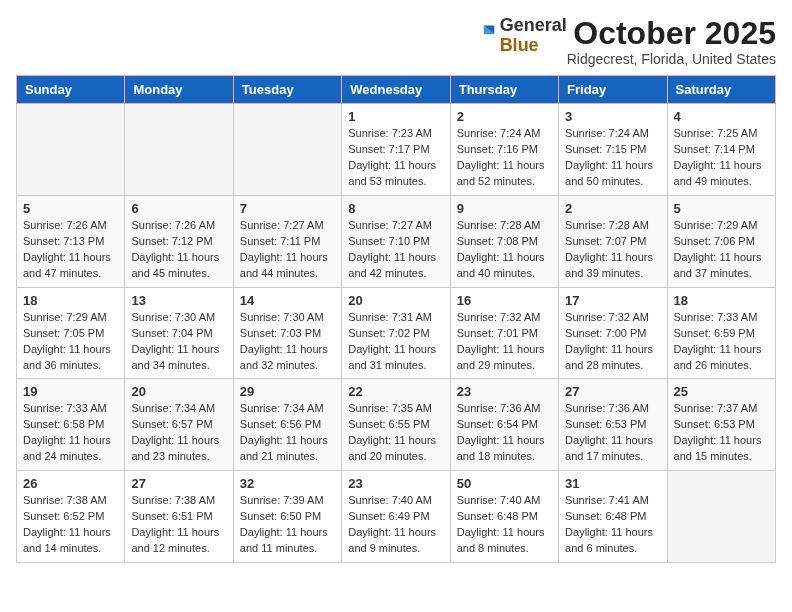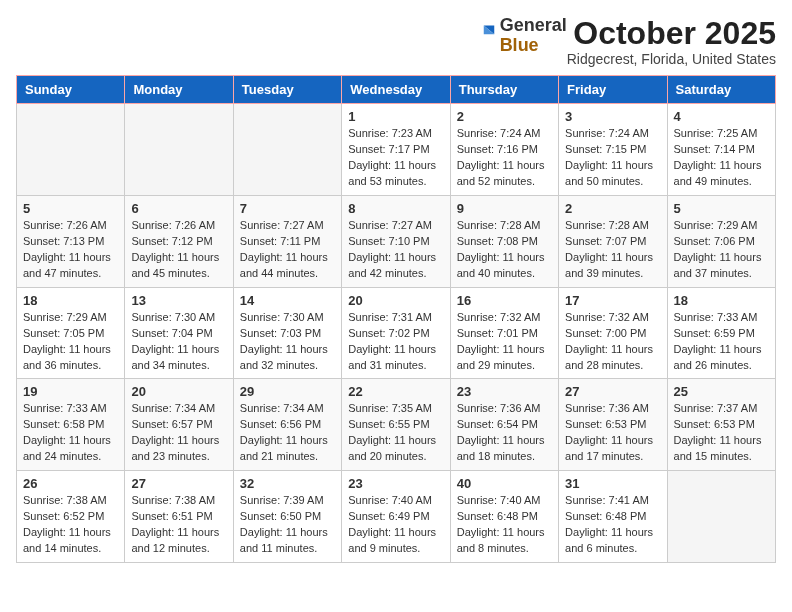--- a/index.html
+++ b/index.html
@@ -241,21 +241,21 @@
         </td>
         <td>
           <span class="day-num">32</span>
           <div class="day-info">Sunrise: 7:39 AM<br>Sunset: 6:50 PM<br>Daylight: 11 hours<br>and 11 minutes.</div>
         </td>
         <td>
           <span class="day-num">23</span>
           <div class="day-info">Sunrise: 7:40 AM<br>Sunset: 6:49 PM<br>Daylight: 11 hours<br>and 9 minutes.</div>
         </td>
         <td>
-          <span class="day-num">40</span>
+          <span class="day-num">50</span>
           <div class="day-info">Sunrise: 7:40 AM<br>Sunset: 6:48 PM<br>Daylight: 11 hours<br>and 8 minutes.</div>
         </td>
         <td>
           <span class="day-num">31</span>
           <div class="day-info">Sunrise: 7:41 AM<br>Sunset: 6:48 PM<br>Daylight: 11 hours<br>and 6 minutes.</div>
         </td>
         <td class="empty-cell"></td>
       </tr>
     </tbody>
 </table>

